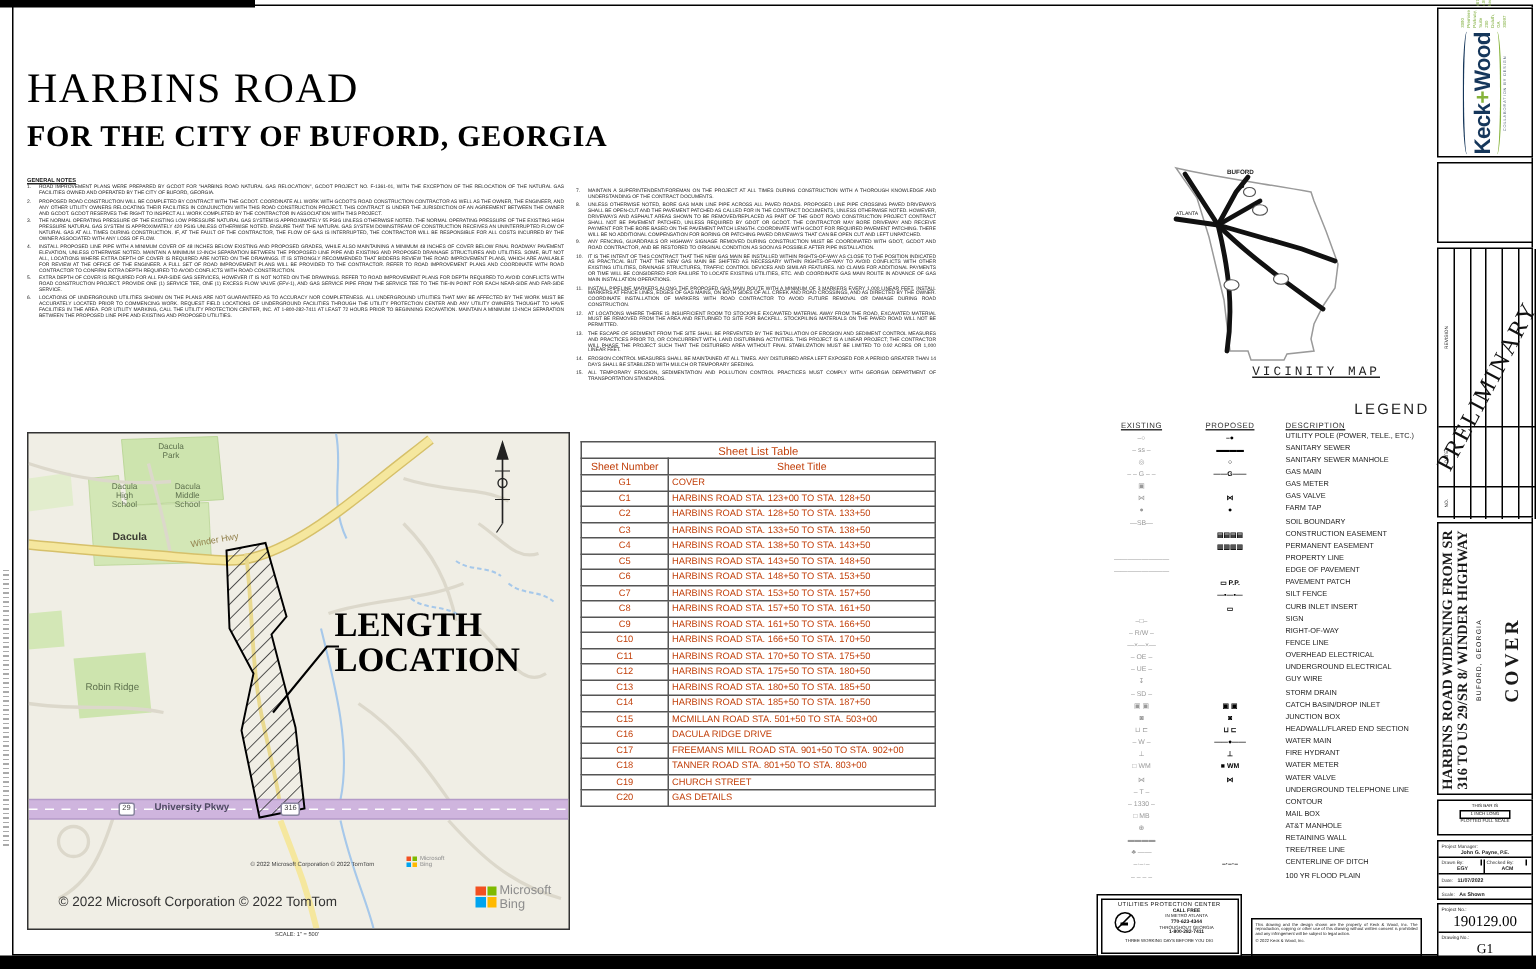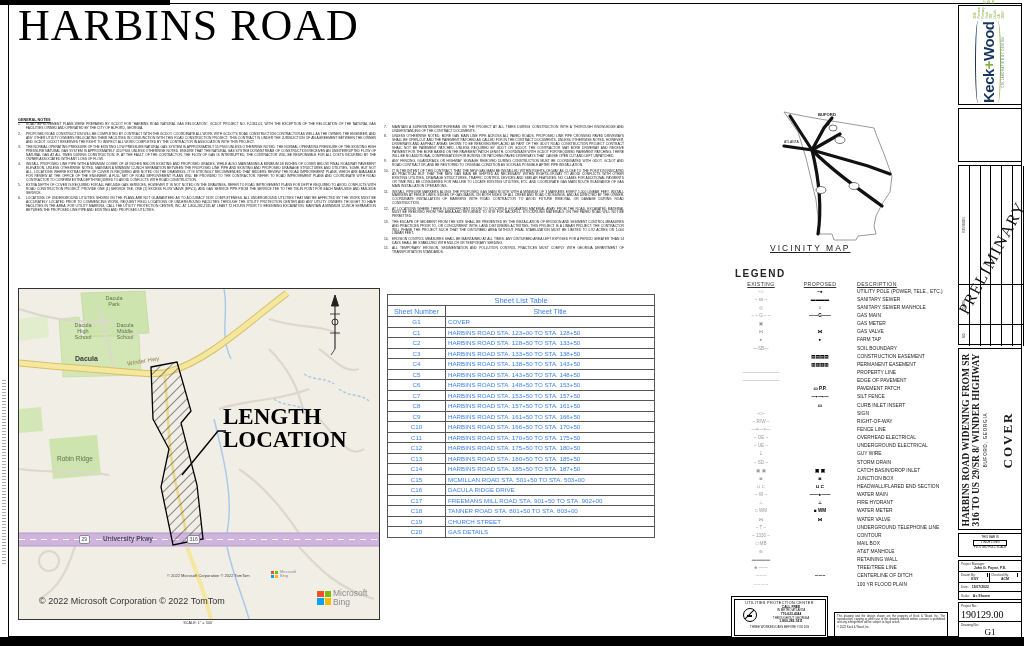--- a/index.html
+++ b/index.html
@@ -6,21 +6,21 @@
   .sheet{position:relative;width:1024px;height:646px;background:#fff;overflow:hidden;
          font-family:"Liberation Sans",sans-serif;color:#1a1a1a;}
   
   .frame{position:absolute;left:8px;top:3px;width:1014px;height:634px;border:1.2px solid #000;box-sizing:border-box;}
   .topbar{position:absolute;left:0;top:0;width:170px;height:5px;background:#000;}
   .bottombar{position:absolute;left:0;top:637px;width:1024px;height:9px;background:#000;}
   .leftstrip{position:absolute;left:2px;top:380px;width:4px;height:185px;
     background:repeating-linear-gradient(180deg,#aaa 0 1px,transparent 1px 3px);}
   
   .titleblock{position:absolute;left:18px;top:6px;width:700px;font-family:"Liberation Serif",serif;color:#000;}
-  .t1{font-size:44px;line-height:40px;letter-spacing:1px;}
+  .t1{font-size:28px;line-height:40px;letter-spacing:1px;margin-top:34px;}
   .t2{font-size:40px;line-height:42px;letter-spacing:1px;}
   .t3{font-size:20px;line-height:22px;letter-spacing:.5px;font-weight:600;}
   
   .notes{position:absolute;font-size:3.3px;line-height:1.18;color:#222;}
   .notes .nh{font-size:3.8px;font-weight:bold;text-decoration:underline;margin-bottom:1px;}
   .note{display:flex;margin-bottom:1.6px;}
   .note .n{width:8px;flex:none;}
   .note .t{flex:1;text-align:justify;}
   .notes1{left:18px;top:118px;width:358px;}
   .notes2{left:384px;top:126px;width:240px;}
@@ -44,34 +44,34 @@
   .bing-s{left:252px;top:281px;font-size:4px;line-height:1;}
   .bing-s .sq i{width:3px;height:3px;display:block;}
   .bing-b{left:298px;top:300px;font-size:8.5px;line-height:1;}
   .bing-b .sq i{width:6.5px;height:6.5px;display:block;}
   .sq i:nth-child(1){background:#f25022}.sq i:nth-child(2){background:#7fba00}
   .sq i:nth-child(3){background:#00a4ef}.sq i:nth-child(4){background:#ffb900}
   .mapcap{position:absolute;left:18px;top:620px;width:360px;text-align:center;}
   .mapcap .c1{font-size:8.5px;letter-spacing:2px;text-decoration:underline;color:#222;}
   .mapcap .c2{font-size:3.8px;color:#333;margin-top:.5px;}
   
-  .stable{position:absolute;left:387px;top:294px;width:268px;border-collapse:collapse;color:#3b82f6;}
+  .stable{position:absolute;left:387px;top:294px;width:237px;border-collapse:collapse;color:#c2410c;}
   .stable td,.stable th{border:.8px solid #555;padding:0 2px;height:10.5px;font-weight:normal;box-sizing:border-box;}
   .stable .ttl{font-size:7.5px;text-align:center;height:11px;}
   .stable .hdr{font-size:7px;text-align:center;height:11px;}
   .stable td{font-size:6.2px;}
   .stable td.num{width:58px;text-align:center;}
   
   .vicinity{position:absolute;left:770px;top:88px;width:185px;height:178px;}
-  .viccap{position:absolute;left:770px;top:243px;width:150px;text-align:left;font-size:8.5px;
-          letter-spacing:2px;color:#222;text-decoration:underline;}
+  .viccap{position:absolute;left:770px;top:243px;width:150px;text-align:right;font-size:8.5px;
+          letter-spacing:2px;color:#222;text-decoration:underline;font-family:Liberation Mono, monospace;}
   .vlabel{position:absolute;color:#222;}
   
   .legend{position:absolute;left:735px;top:268px;width:218px;height:332px;}
-  .legend .lt{text-align:left;font-size:10px;letter-spacing:1.5px;color:#222;font-weight:bold;}
+  .legend .lt{text-align:right;font-size:10px;letter-spacing:1.5px;color:#222;}
   .lhdr{display:grid;grid-template-columns:52px 66px 1fr;font-size:5.2px;letter-spacing:.4px;
         color:#333;margin-top:2px;}
   .lhdr span{text-align:center;text-decoration:underline;}
   .lhdr span:last-child{text-align:left;padding-left:4px;}
   .lrow{display:grid;grid-template-columns:52px 66px 1fr;align-items:center;height:8.15px;}
   .lex{color:#999;font-size:4.6px;text-align:center;white-space:nowrap;overflow:hidden;}
   .lpr{color:#000;font-size:4.6px;font-weight:bold;text-align:center;white-space:nowrap;overflow:hidden;}
   .ldesc{color:#222;font-size:4.9px;padding-left:4px;white-space:nowrap;}
   
   .upc{position:absolute;left:731px;top:596px;width:97px;height:42px;border:1.3px solid #000;
@@ -118,34 +118,35 @@
   .info{font-size:3.2px;color:#222;height:100%;box-sizing:border-box;}
   .info .r{border-bottom:.7px solid #000;padding:.5px 2px;box-sizing:border-box;}
   .info .r1{height:11px;}
   .info .r2{height:11px;display:flex;}
   .info .r2 div{flex:1;}
   .info .r2 div:first-child{border-right:.7px solid #000;margin-right:1px;}
   .info .r3{height:8.5px;display:flex;gap:3px;align-items:center;}
   .info .lab{color:#333;}
   .info .val{font-size:3.5px;font-weight:600;text-align:center;}
   .pno{font-size:3.2px;color:#222;padding:1px 2px;height:100%;box-sizing:border-box;}
-  .pno .big{font-family:"Liberation Serif",serif;font-size:10px;text-align:left;color:#000;margin:.5px 0 1px;}
+  .pno .big{font-family:"Liberation Serif",serif;font-size:10px;text-align:center;color:#000;margin:.5px 0 1px;}
   .pno .big2{font-family:"Liberation Serif",serif;font-size:9px;text-align:center;color:#000;}
   .pno hr{border:none;border-top:.7px solid #000;margin:1px -2px;}
 </style>
 </head>
 <body>
 
 <div class="sheet">
   <div class="frame"></div>
   <div class="topbar"></div>
   <div class="leftstrip"></div>
 
   <div class="titleblock">
     <div class="t1">HARBINS ROAD</div>
+    <div class="t3">FOR THE CITY OF BUFORD, GEORGIA</div>
   </div>
 
   <div class="notes notes1">
     <div class="nh">GENERAL NOTES</div>
     <div>
 
         <div class="note">
           <span class="n">1.</span>
           <span class="t">ROAD IMPROVEMENT PLANS WERE PREPARED BY GCDOT FOR "HARBINS ROAD NATURAL GAS RELOCATION", GCDOT PROJECT NO. F-1361-01, WITH THE EXCEPTION OF THE RELOCATION OF THE NATURAL GAS FACILITIES OWNED AND OPERATED BY THE CITY OF BUFORD, GEORGIA.</span>
         </div>

